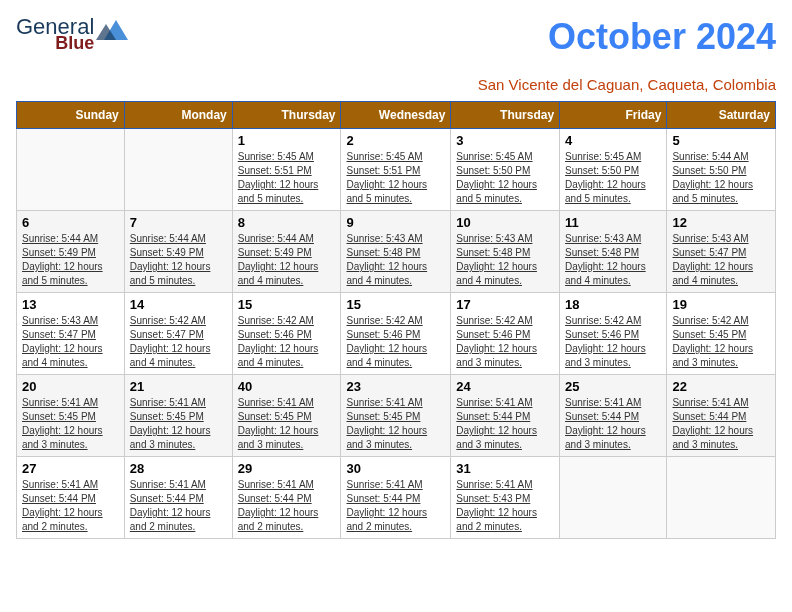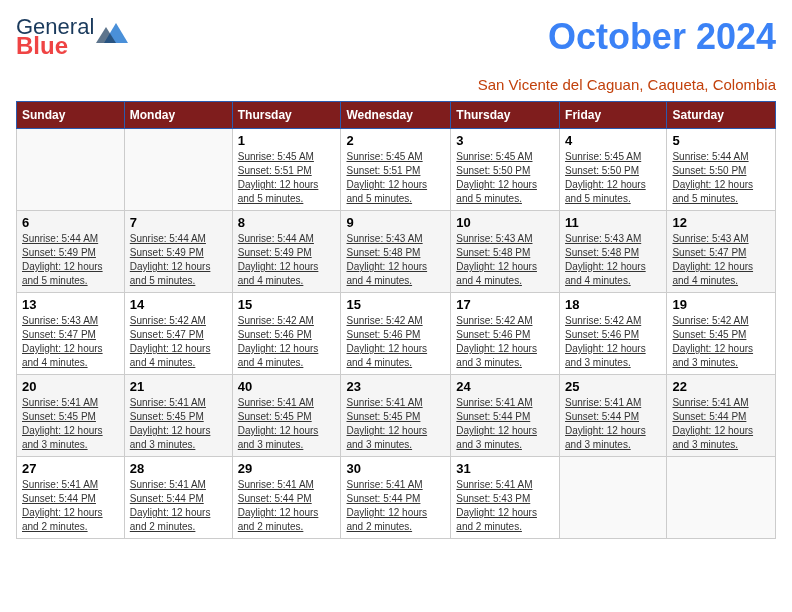--- a/index.html
+++ b/index.html
@@ -33,24 +33,24 @@
       font-size: 15px;
       color: #c2410c;
       margin-top: 18px;
     }
     table {
       width: 100%;
       border-collapse: collapse;
       font-size: 11px;
     }
     thead tr th {
-      background-color: #7f1d1d;
+      background-color: #a16207;
       color: #fff;
       padding: 6px 5px;
-      text-align: left;
+      text-align: right;
       font-size: 12px;
       font-weight: bold;
       border: 1px solid #2a5aaf;
     }
     tbody tr td {
       border: 1px solid #ccc;
       padding: 4px 5px;
       vertical-align: top;
       width: 113px;
       min-height: 70px;
@@ -76,21 +76,21 @@
     }
   </style>
 </head>
 <body>
 
 <div class="header">
   <div class="logo">
     <div style="display:flex;align-items:center;">
       <div style="display:flex;flex-direction:column;line-height:1;">
         <span style="font-size:22px;font-weight:normal;color:#1a3a5c;">General</span>
-        <span style="font-size:24px;font-weight:bold;color:#ef4444;margin-top:-4px;">Blue</span>
+        <span style="font-size:18px;font-weight:bold;color:#7f1d1d;margin-top:-4px;text-align:right;">Blue</span>
       </div>
       <svg width="32" height="28" viewBox="0 0 32 28" style="margin-left:2px;margin-top:-8px;">
         <polygon points="8,24 20,4 32,24" fill="#4a90d9"></polygon>
         <polygon points="0,24 10,8 20,24" fill="#1a3a5c" opacity="0.7"></polygon>
       </svg>
     </div>
   </div>
   <div class="title-area">
     <div class="month-title">October 2024</div>
     <div class="location-title">San Vicente del Caguan, Caqueta, Colombia</div>

